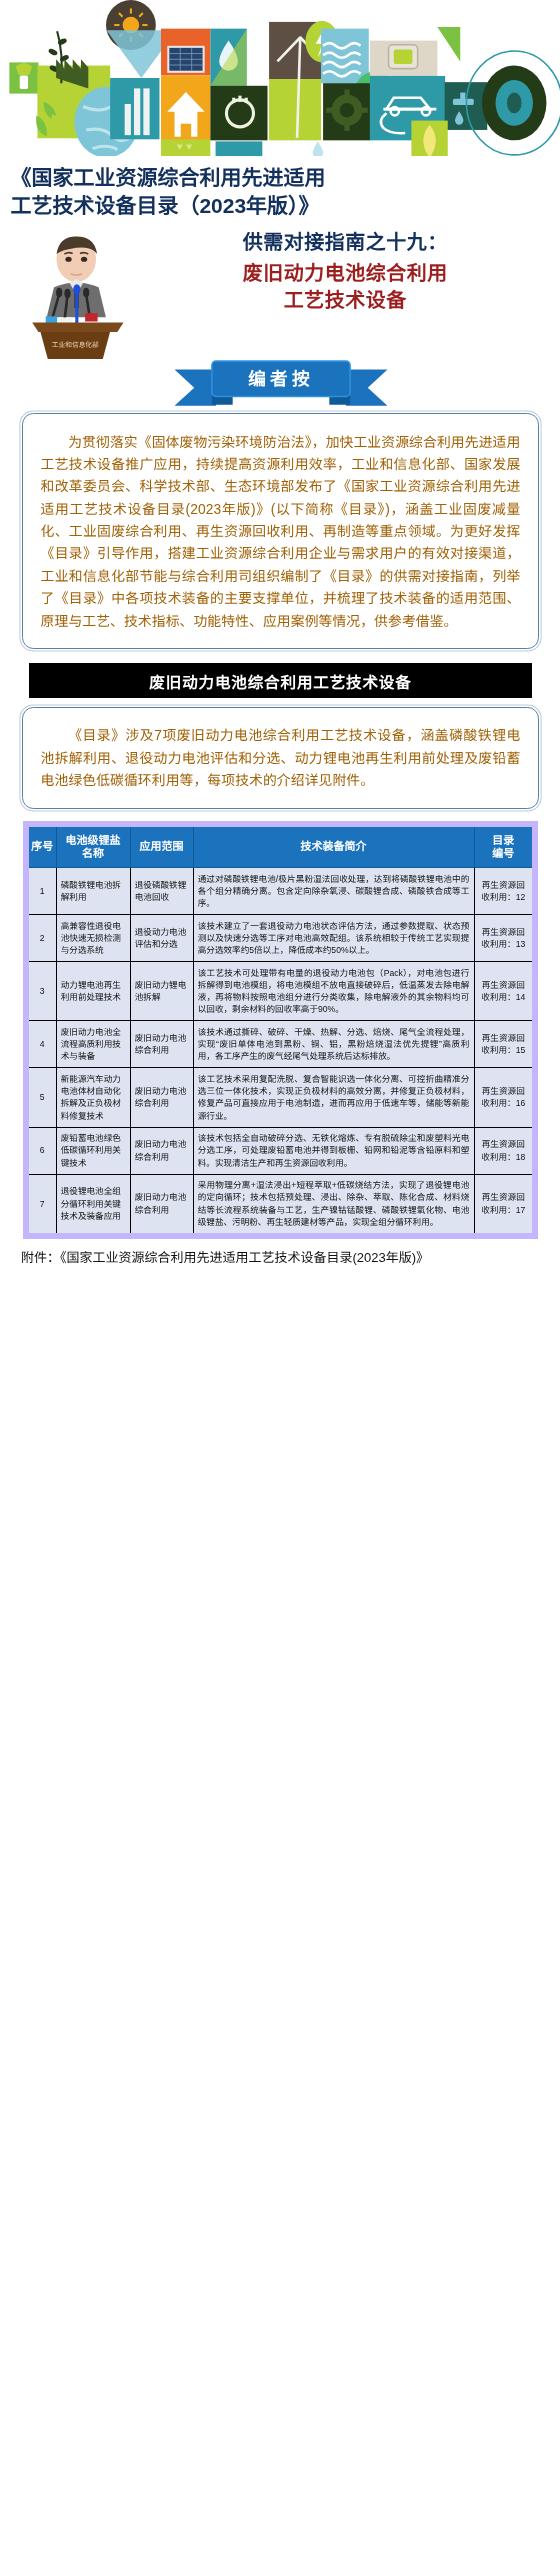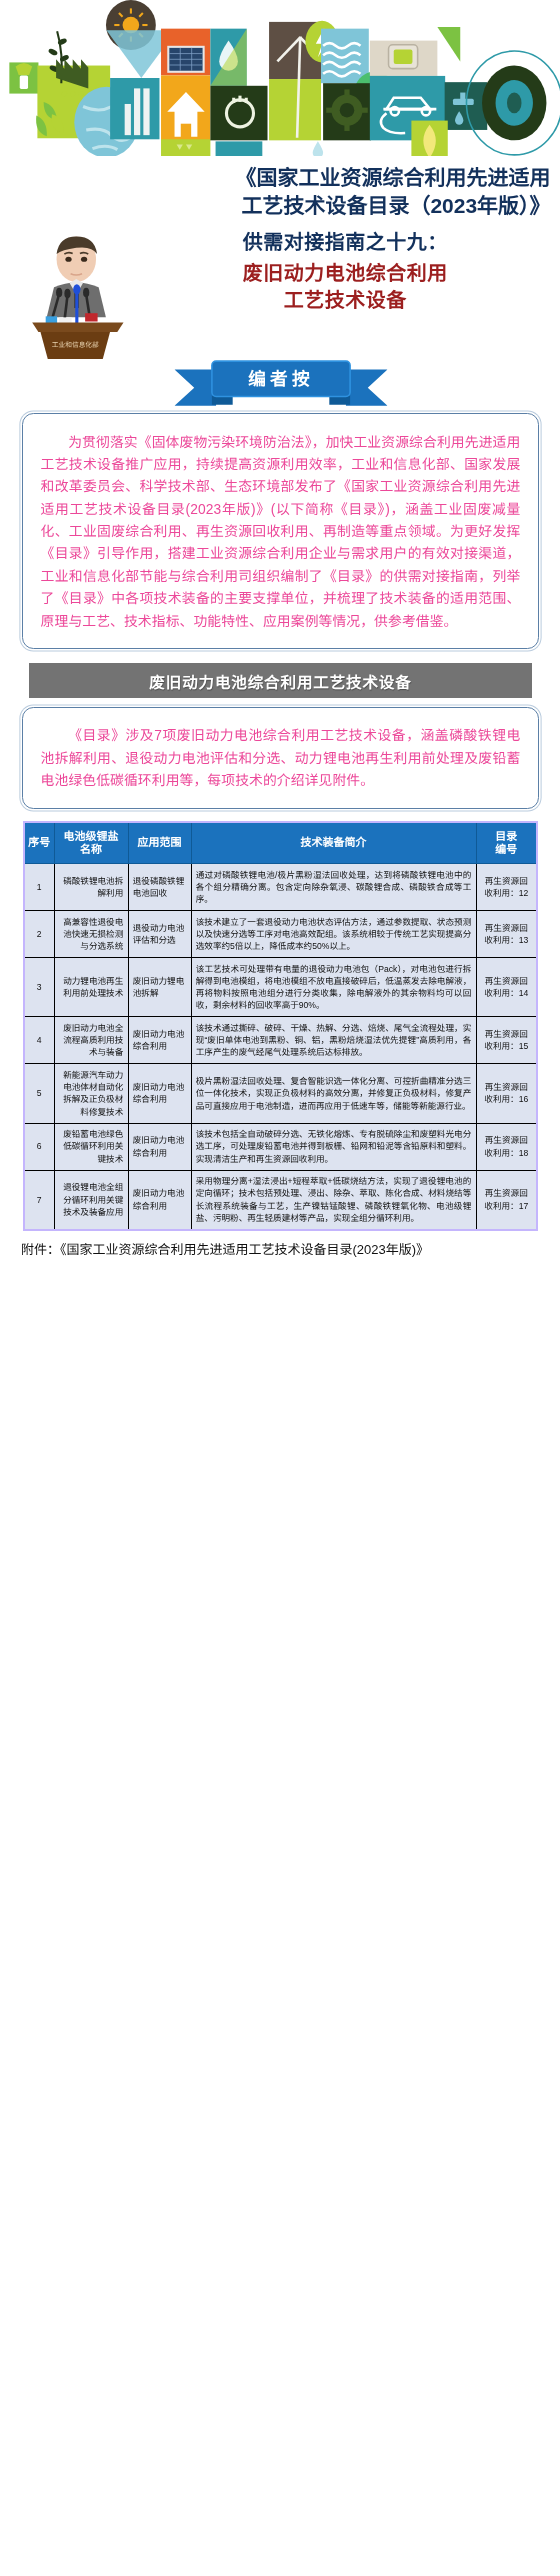--- a/index.html
+++ b/index.html
@@ -11,21 +11,21 @@
     color:#1a1a1a;
   }
   .page { width:561px; position:relative; }
 
   
   .hero { position:relative; width:561px; height:156px; overflow:hidden; background:#fff; }
   .hero svg { display:block; }
 
   
   .title-block {
-    text-align:right;
+    text-align:left;
     padding:8.3px 10.4px 2.1px 10.4px;
   }
   .doc-title {
     font-size:21px;
     line-height:1.30;
     font-weight:bold;
     color:#13315c;
     letter-spacing:0px;
     white-space:pre-line;
   }
@@ -85,44 +85,44 @@
     box-shadow:0 0 0 1.6px #ffffff, 0 0 0 2.6px #b9cbdd;
     padding:17.6px 17.6px 15.6px 17.6px;
     background:#ffffff;
   }
   .panel p {
     margin:0;
     font-size:13.8px;
     line-height:1.62;
     text-align:justify;
     text-indent:2em;
-    color:#ec4899;
+    color:#a16207;
     letter-spacing:0.1px;
   }
 
   
   .section-bar {
     margin:13.5px 29px 8.3px 29px;
-    background:#737373;
+    background:#000000;
     color:#ffffff;
     text-align:center;
     font-size:15.6px;
     font-weight:bold;
     letter-spacing:0.8px;
     padding:6.7px 4.2px;
     text-shadow:0.5px 0.5px 1px rgba(0,0,0,0.35);
   }
 
   
   .table-wrap { margin:12.5px 23px 0 23px; }
   table.tech {
     width:100%;
     border-collapse:collapse;
     table-layout:fixed;
-    border:2px solid #c4b5fd;
+    border:6px solid #c4b5fd;
   }
   table.tech th {
     background:#1b72bd;
     color:#fff;
     font-size:11px;
     font-weight:bold;
     padding:6.2px 2.1px;
     border:0.5px solid #0f5a97;
     text-align:center;
     vertical-align:middle;
@@ -131,21 +131,21 @@
   table.tech td {
     background:#dde3f0;
     border:0.5px solid #000;
     font-size:8.6px;
     line-height:1.42;
     padding:4.7px 4.2px;
     vertical-align:middle;
     color:#111;
   }
   td.c-no      { width:30px;  text-align:center; font-size:9.3px; }
-  td.c-name    { width:74px; text-align:right; }
+  td.c-name    { width:74px; text-align:left; }
   td.c-scope   { width:63px; text-align:left; }
   td.c-desc    { width:auto;  text-align:justify; }
   td.c-code    { width:61px; text-align:center; line-height:1.5; }
   th.h-no      { width:30px; }
   th.h-name    { width:74px; }
   th.h-scope   { width:63px; }
   th.h-code    { width:61px; }
 
   
   .footer {
@@ -438,21 +438,21 @@
             <td class="c-no">4</td>
             <td class="c-name">废旧动力电池全流程高质利用技术与装备</td>
             <td class="c-scope">废旧动力电池综合利用</td>
             <td class="c-desc">该技术通过撕碎、破碎、干燥、热解、分选、焙烧、尾气全流程处理，实现“废旧单体电池到黑粉、铜、铝，黑粉焙烧湿法优先提锂”高质利用，各工序产生的废气经尾气处理系统后达标排放。</td>
             <td class="c-code">再生资源回收利用：15</td>
           </tr>
           <tr>
             <td class="c-no">5</td>
             <td class="c-name">新能源汽车动力电池体材自动化拆解及正负极材料修复技术</td>
             <td class="c-scope">废旧动力电池综合利用</td>
-            <td class="c-desc">极片黑粉湿法回收处理、复合智能识选一体化分离、可控折曲精准分选三位一体化技术，实现正负极材料的高效分离，并修复正负极材料，修复产品可直接应用于电池制造，进而再应用于低速车等，储能等新能源行业。</td>
+            <td class="c-desc">该工艺技术采用复配洗脱、复合智能识选一体化分离、可控折曲精准分选三位一体化技术，实现正负极材料的高效分离，并修复正负极材料，修复产品可直接应用于电池制造，进而再应用于低速车等，储能等新能源行业。</td>
             <td class="c-code">再生资源回收利用：16</td>
           </tr>
           <tr>
             <td class="c-no">6</td>
             <td class="c-name">废铅蓄电池绿色低碳循环利用关键技术</td>
             <td class="c-scope">废旧动力电池综合利用</td>
             <td class="c-desc">该技术包括全自动破碎分选、无铁化熔炼、专有脱硫除尘和废塑料光电分选工序，可处理废铅蓄电池并得到板栅、铅网和铅泥等含铅原料和塑料。实现清洁生产和再生资源回收利用。</td>
             <td class="c-code">再生资源回收利用：18</td>
           </tr>
           <tr>

